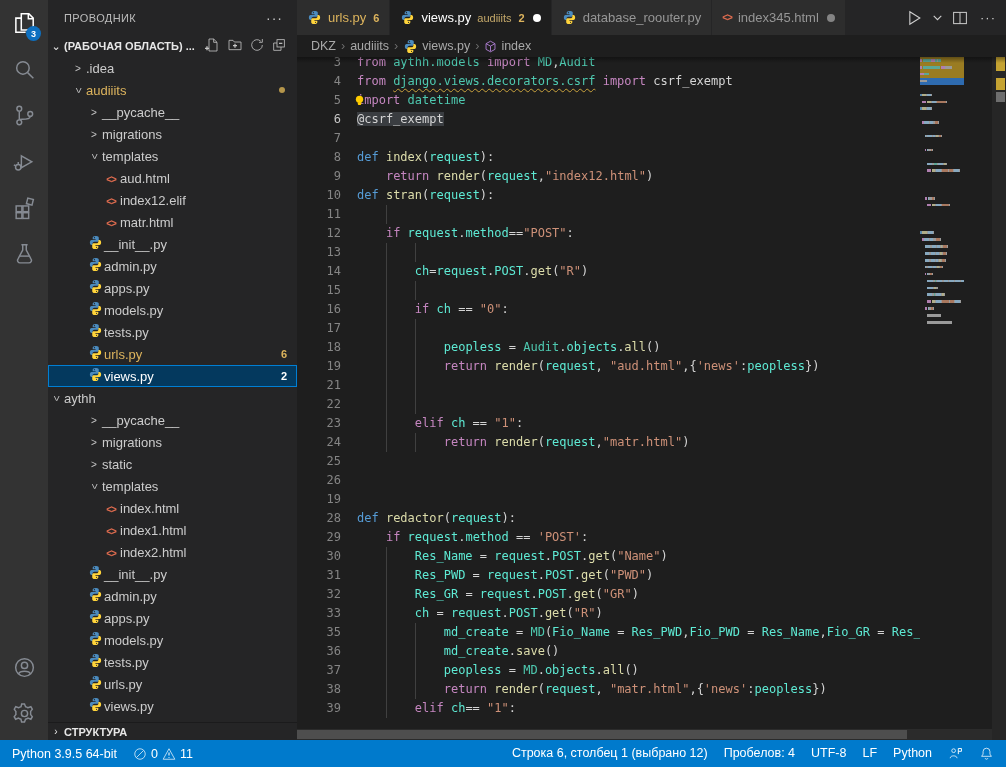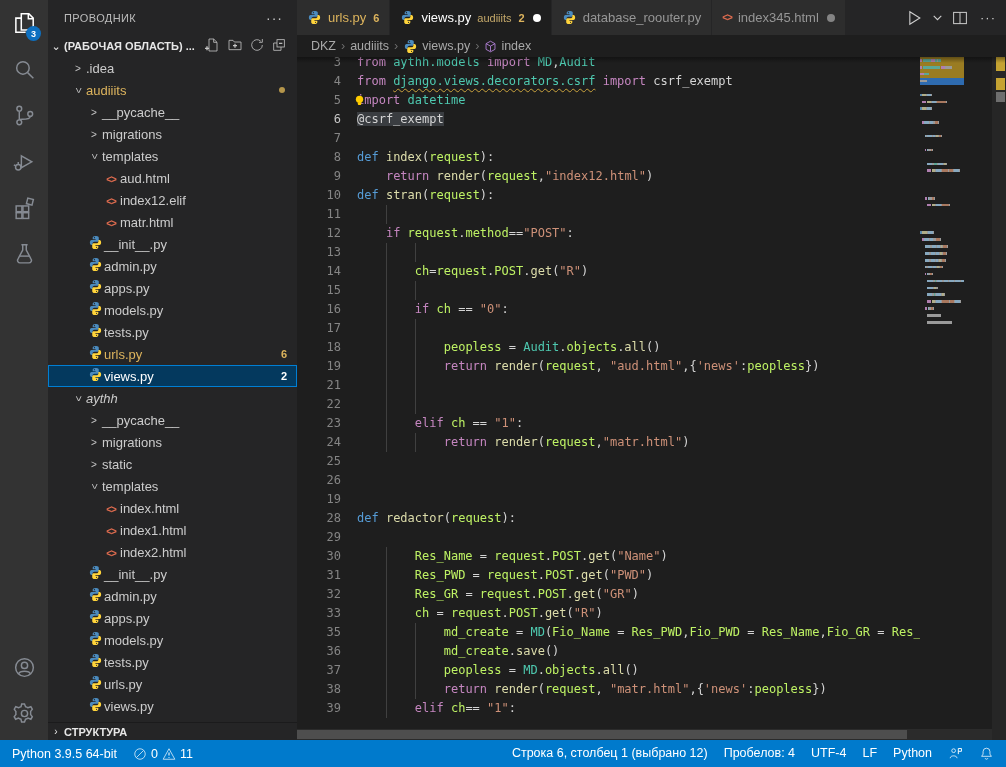--- a/index.html
+++ b/index.html
@@ -62,21 +62,21 @@
 
   
   .editor{position:absolute;left:0;top:57px;right:0;bottom:0;overflow:hidden;}
   .shadow-top{position:absolute;left:0;top:0;right:0;height:6px;background:linear-gradient(rgba(0,0,0,.38),rgba(0,0,0,0));z-index:5;pointer-events:none;}
   .code-wrap{position:absolute;left:0;top:-4px;width:623px;overflow:hidden;}
   .cline{position:relative;height:19px;white-space:pre;font-family:"DejaVu Sans Mono","Liberation Mono",monospace;font-size:12px;line-height:19px;color:#d4d4d4;}
   .cline .num{position:absolute;left:0;width:44px;text-align:right;color:#858585;font-size:12px;}
   .cline .num.cur{color:#c6c6c6;}
   .cline .txt{position:absolute;left:60px;top:0;white-space:pre;}
   .guide{position:absolute;top:0;bottom:0;width:1px;background:#404040;}
-  .tk-k{color:#C586C0}.tk-d{color:#569CD6}.tk-f{color:#DCDCAA}.tk-v{color:#bef264}
+  .tk-k{color:#C586C0}.tk-d{color:#569CD6}.tk-f{color:#DCDCAA}.tk-v{color:#5eead4}
   .tk-t{color:#4EC9B0}.tk-s{color:#CE9178}.tk-p{color:#d4d4d4}
   .tk-m{color:#4EC9B0;text-decoration:underline wavy #c8a13c 1px;text-underline-offset:3px;}
   .sel{background:#3a3d41;}
   .bulb{position:absolute;z-index:4;}
 
   
   .minimap{position:absolute;left:623px;top:0;width:44px;bottom:0;overflow:hidden;cursor:pointer;}
   .mrow{position:relative;height:6.9px;display:flex;align-items:center;}
   .mrow .seg{height:2.5px;flex:none;}
   .mrow.hl-gold{background:#9a7c22;}
@@ -273,21 +273,21 @@
           <span class="t-badge">6</span>
         </div>
         <div class="trow selected" style="padding-left: 38px;">
           <span class="ficon"><svg width="15" height="15" viewBox="0 0 16 16">
               <path fill="#4b8bbe" d="M7.9 1C6.1 1 5 1.8 5 3v1.6h3.1v.7H3.8C2.6 5.3 2 6.4 2 8s.6 2.7 1.8 2.7h1.1V9.1c0-1 .9-1.9 1.9-1.9h3.1c.9 0 1.6-.7 1.6-1.6V3c0-1.2-1.1-2-2.6-2h-1zm-1 1.2a.65.65 0 1 1 0 1.3.65.65 0 0 1 0-1.3z"></path>
               <path fill="#ffd43b" d="M8.1 15c1.8 0 2.9-.8 2.9-2v-1.6H7.9v-.7h4.3c1.2 0 1.8-1.1 1.8-2.7s-.6-2.7-1.8-2.7h-1.1v1.6c0 1-.9 1.9-1.9 1.9H6.1c-.9 0-1.6.7-1.6 1.6V13c0 1.2 1.1 2 2.6 2h1zm1-1.2a.65.65 0 1 1 0-1.3.65.65 0 0 1 0 1.3z"></path>
             </svg></span>
           <span>views.py</span>
           <span class="t-badge">2</span>
         </div>
-        <div class="trow" style="padding-left: 22px; font-style: italic;">
+        <div class="trow" style="">
           <span class="chev open" style="font-family: inherit;">&gt;</span>
           <span>aythh</span>
         </div>
         <div class="trow" style="padding-left: 38px;">
           <span class="chev" style="font-family: inherit;">&gt;</span>
           <span>__pycache__</span>
         </div>
         <div class="trow" style="padding-left: 38px;">
           <span class="chev" style="font-family: inherit;">&gt;</span>
           <span>migrations</span>
@@ -481,21 +481,21 @@
           <div class="cline"><span class="num">18</span><span class="guide" style="left: 88.9064px;"></span><span class="guide" style="left: 117.813px;"></span><span class="txt"><span class="tk-p">            </span><span class="tk-v">peopless</span><span class="tk-p"> = </span><span class="tk-t">Audit</span><span class="tk-p">.</span><span class="tk-v">objects</span><span class="tk-p">.</span><span class="tk-f">all</span><span class="tk-p">()</span></span></div>
           <div class="cline"><span class="num">19</span><span class="guide" style="left: 88.9064px;"></span><span class="guide" style="left: 117.813px;"></span><span class="txt"><span class="tk-p">            </span><span class="tk-k">return</span><span class="tk-p"> </span><span class="tk-f">render</span><span class="tk-p">(</span><span class="tk-v">request</span><span class="tk-p">, </span><span class="tk-s">"aud.html"</span><span class="tk-p">,{</span><span class="tk-s">'news'</span><span class="tk-p">:</span><span class="tk-v">peopless</span><span class="tk-p">})</span></span></div>
           <div class="cline"><span class="num">21</span><span class="guide" style="left: 88.9064px;"></span><span class="guide" style="left: 117.813px;"></span><span class="txt"></span></div>
           <div class="cline"><span class="num">22</span><span class="guide" style="left: 88.9064px;"></span><span class="guide" style="left: 117.813px;"></span><span class="txt"></span></div>
           <div class="cline"><span class="num">23</span><span class="guide" style="left: 88.9064px;"></span><span class="txt"><span class="tk-p">        </span><span class="tk-k">elif</span><span class="tk-p"> </span><span class="tk-v">ch</span><span class="tk-p"> == </span><span class="tk-s">"1"</span><span class="tk-p">:</span></span></div>
           <div class="cline"><span class="num">24</span><span class="guide" style="left: 88.9064px;"></span><span class="guide" style="left: 117.813px;"></span><span class="txt"><span class="tk-p">            </span><span class="tk-k">return</span><span class="tk-p"> </span><span class="tk-f">render</span><span class="tk-p">(</span><span class="tk-v">request</span><span class="tk-p">,</span><span class="tk-s">"matr.html"</span><span class="tk-p">)</span></span></div>
           <div class="cline"><span class="num">25</span><span class="txt"></span></div>
           <div class="cline"><span class="num">26</span><span class="txt"></span></div>
           <div class="cline"><span class="num">19</span><span class="txt"></span></div>
           <div class="cline"><span class="num">28</span><span class="txt"><span class="tk-d">def</span><span class="tk-p"> </span><span class="tk-f">redactor</span><span class="tk-p">(</span><span class="tk-v">request</span><span class="tk-p">):</span></span></div>
-          <div class="cline"><span class="num">29</span></div>
+          <div class="cline"><span class="num">29</span><span class="txt"><span class="tk-p">    </span><span class="tk-k">if</span><span class="tk-p"> </span><span class="tk-v">request</span><span class="tk-p">.</span><span class="tk-v">method</span><span class="tk-p"> == </span><span class="tk-s">'POST'</span><span class="tk-p">:</span></span></div>
           <div class="cline"><span class="num">30</span><span class="guide" style="left: 88.9064px;"></span><span class="txt"><span class="tk-p">        </span><span class="tk-v">Res_Name</span><span class="tk-p"> = </span><span class="tk-v">request</span><span class="tk-p">.</span><span class="tk-v">POST</span><span class="tk-p">.</span><span class="tk-f">get</span><span class="tk-p">(</span><span class="tk-s">"Name"</span><span class="tk-p">)</span></span></div>
           <div class="cline"><span class="num">31</span><span class="guide" style="left: 88.9064px;"></span><span class="txt"><span class="tk-p">        </span><span class="tk-v">Res_PWD</span><span class="tk-p"> = </span><span class="tk-v">request</span><span class="tk-p">.</span><span class="tk-v">POST</span><span class="tk-p">.</span><span class="tk-f">get</span><span class="tk-p">(</span><span class="tk-s">"PWD"</span><span class="tk-p">)</span></span></div>
           <div class="cline"><span class="num">32</span><span class="guide" style="left: 88.9064px;"></span><span class="txt"><span class="tk-p">        </span><span class="tk-v">Res_GR</span><span class="tk-p"> = </span><span class="tk-v">request</span><span class="tk-p">.</span><span class="tk-v">POST</span><span class="tk-p">.</span><span class="tk-f">get</span><span class="tk-p">(</span><span class="tk-s">"GR"</span><span class="tk-p">)</span></span></div>
           <div class="cline"><span class="num">33</span><span class="guide" style="left: 88.9064px;"></span><span class="txt"><span class="tk-p">        </span><span class="tk-v">ch</span><span class="tk-p"> = </span><span class="tk-v">request</span><span class="tk-p">.</span><span class="tk-v">POST</span><span class="tk-p">.</span><span class="tk-f">get</span><span class="tk-p">(</span><span class="tk-s">"R"</span><span class="tk-p">)</span></span></div>
           <div class="cline"><span class="num">35</span><span class="guide" style="left: 88.9064px;"></span><span class="guide" style="left: 117.813px;"></span><span class="txt"><span class="tk-p">            </span><span class="tk-v">md_create</span><span class="tk-p"> = </span><span class="tk-t">MD</span><span class="tk-p">(</span><span class="tk-v">Fio_Name</span><span class="tk-p"> = </span><span class="tk-v">Res_PWD</span><span class="tk-p">,</span><span class="tk-v">Fio_PWD</span><span class="tk-p"> = </span><span class="tk-v">Res_Name</span><span class="tk-p">,</span><span class="tk-v">Fio_GR</span><span class="tk-p"> = </span><span class="tk-v">Res_GR</span></span></div>
           <div class="cline"><span class="num">36</span><span class="guide" style="left: 88.9064px;"></span><span class="guide" style="left: 117.813px;"></span><span class="txt"><span class="tk-p">            </span><span class="tk-v">md_create</span><span class="tk-p">.</span><span class="tk-f">save</span><span class="tk-p">()</span></span></div>
           <div class="cline"><span class="num">37</span><span class="guide" style="left: 88.9064px;"></span><span class="guide" style="left: 117.813px;"></span><span class="txt"><span class="tk-p">            </span><span class="tk-v">peopless</span><span class="tk-p"> = </span><span class="tk-t">MD</span><span class="tk-p">.</span><span class="tk-v">objects</span><span class="tk-p">.</span><span class="tk-f">all</span><span class="tk-p">()</span></span></div>
           <div class="cline"><span class="num">38</span><span class="guide" style="left: 88.9064px;"></span><span class="guide" style="left: 117.813px;"></span><span class="txt"><span class="tk-p">            </span><span class="tk-k">return</span><span class="tk-p"> </span><span class="tk-f">render</span><span class="tk-p">(</span><span class="tk-v">request</span><span class="tk-p">, </span><span class="tk-s">"matr.html"</span><span class="tk-p">,{</span><span class="tk-s">'news'</span><span class="tk-p">:</span><span class="tk-v">peopless</span><span class="tk-p">})</span></span></div>
           <div class="cline"><span class="num">39</span><span class="guide" style="left: 88.9064px;"></span><span class="txt"><span class="tk-p">        </span><span class="tk-k">elif</span><span class="tk-p"> </span><span class="tk-v">ch</span><span class="tk-p">== </span><span class="tk-s">"1"</span><span class="tk-p">:</span></span></div>
         </div>
@@ -818,21 +818,21 @@
               <path d="M12 3L22 21H2z"></path>
               <path d="M12 9.5v5M12 17.4v1.3" stroke-width="1.8"></path>
             </svg>
           </span>
           <span>11</span>
         </div>
       </div>
     <div class="sb-right" id="sb-right">
         <div class="sb-item">Строка 6, столбец 1 (выбрано 12)</div>
         <div class="sb-item">Пробелов: 4</div>
-        <div class="sb-item">UTF-4</div>
+        <div class="sb-item">UTF-8</div>
         <div class="sb-item">LF</div>
         <div class="sb-item">Python</div>
         <div class="sb-item">
           <svg width="15" height="15" viewBox="0 0 24 24">
             <circle cx="9" cy="7.5" r="3"></circle>
             <path d="M3.5 19.5c0-5 11-5 11 0"></path>
             <path d="M16.5 4v9M16.5 4h5v4.5h-5" stroke-width="1.5"></path>
           </svg>
         </div>
         <div class="sb-item">

